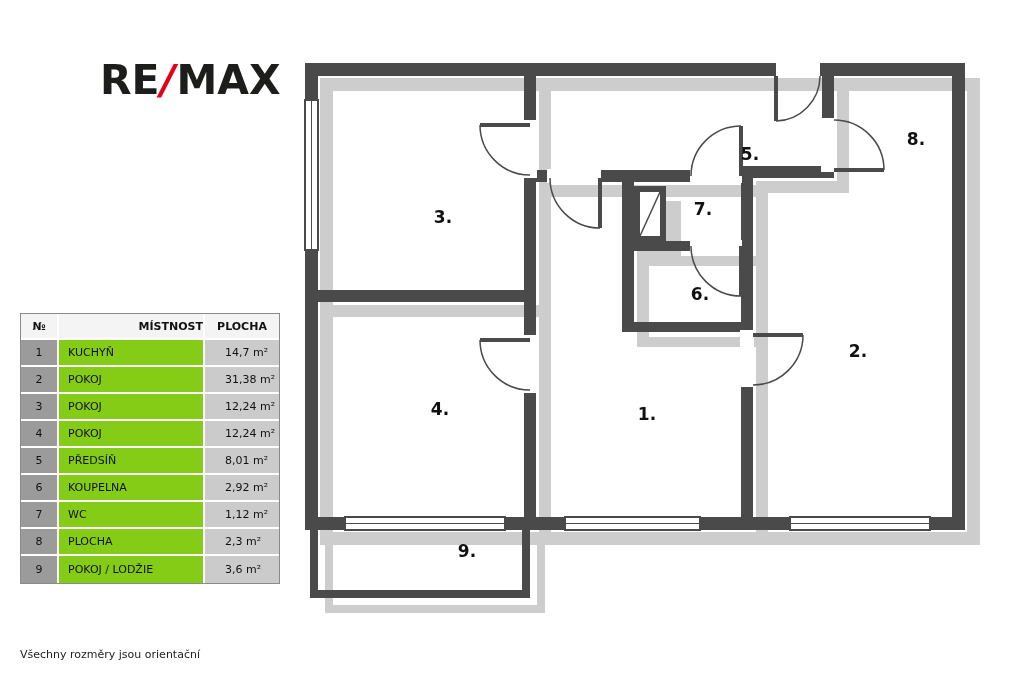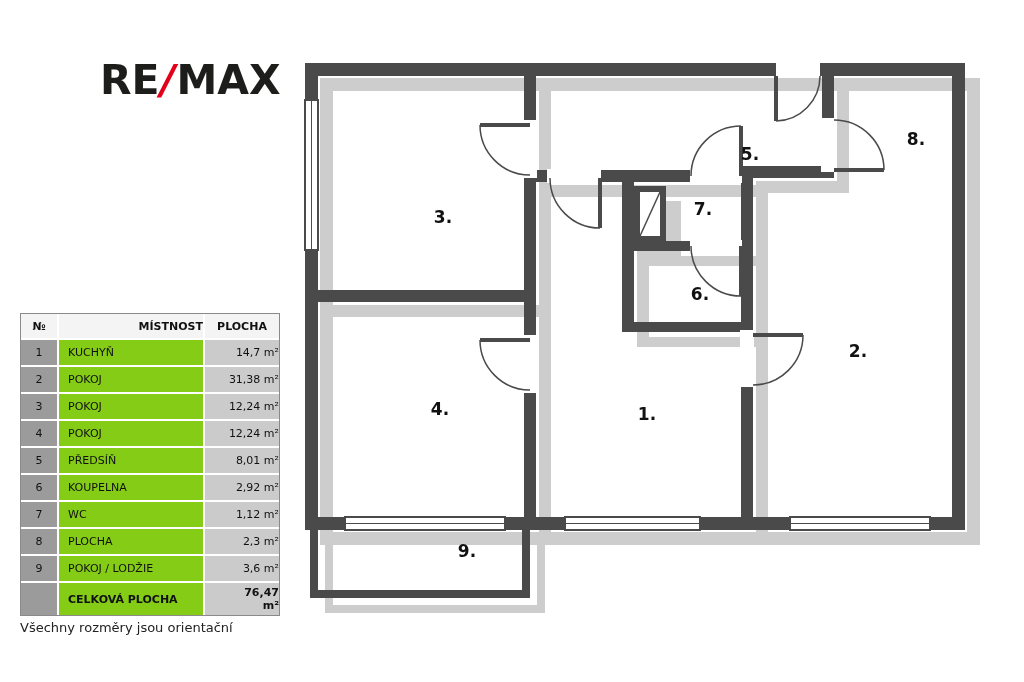--- a/index.html
+++ b/index.html
@@ -26,31 +26,31 @@
 
   
   .table-wrap {
     position:absolute; left:20px; top:313px;
     border:1px solid #8a8a8a; background:#fff;
   }
   table.areas { border-collapse:separate; border-spacing:0; font-size:11px; }
   table.areas td { vertical-align:middle; }
   td.c-num  { width:38px;  text-align:center; background:#9b9b9b; border-right:2px solid #fff; border-bottom:2px solid #fff; }
   td.c-room { width:146px; text-align:left; padding-left:9px; background:#84cc16; border-right:2px solid #fff; border-bottom:2px solid #fff; }
-  td.c-area { width:74px;  text-align:right; padding-left:20px; background:#cbcbcb; border-bottom:2px solid #fff; }
+  td.c-area { width:74px;  text-align:left; padding-left:20px; background:#cbcbcb; border-bottom:2px solid #fff; }
   tr.hdr td { background:#f4f4f4; font-weight:bold; height:26px;text-align:right; }
   tr.hdr td.c-num, tr.hdr td.c-area { text-align:center; padding-left:0; }
   tr.row td { height:27px; }
   tr.total td { height:32px; font-weight:bold; }
   tr.total td.c-num { background:#9b9b9b; }
   tr:last-child td { border-bottom:none; }
 
   .footnote {
-    position:absolute; left:20px; top:620px;
-    font-size:13px; color:#222;
+    position:absolute; left:20px; top:648px;
+    font-size:11px; color:#222;
   }
 </style>
 </head>
 <body>
 
 <svg class="plan" width="1024" height="682" viewBox="0 0 1024 682" aria-hidden="true">
   <defs>
     <g id="walls">
 
       <rect x="305" y="63" width="660" height="13"></rect>
@@ -189,22 +189,17 @@
       <tr class="row">
         <td class="c-num">8</td>
         <td class="c-room">PLOCHA</td>
         <td class="c-area">2,3 m²</td>
       </tr>
       <tr class="row">
         <td class="c-num">9</td>
         <td class="c-room">POKOJ / LODŽIE</td>
         <td class="c-area">3,6 m²</td>
       </tr>
-      <tr class="total">
-        <td class="c-num"></td>
-        <td class="c-room">CELKOVÁ PLOCHA</td>
-        <td class="c-area">76,47 m²</td>
-      </tr>
     </tbody>
   </table>
 </div>
 
 <div class="footnote">Všechny rozměry jsou orientační</div>
 
 </body></html>

